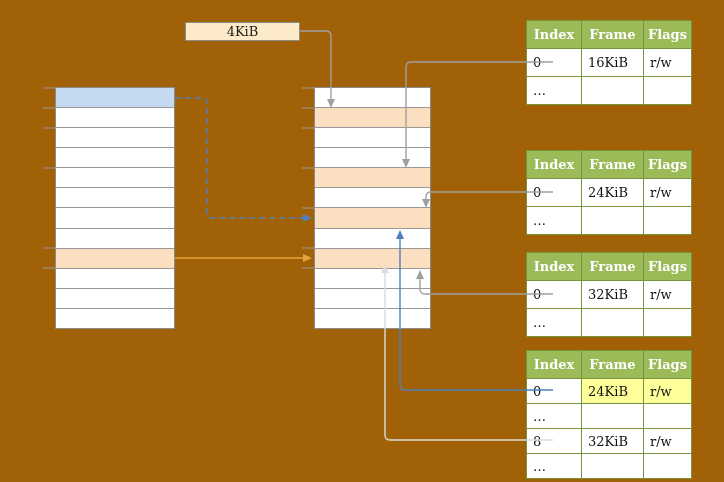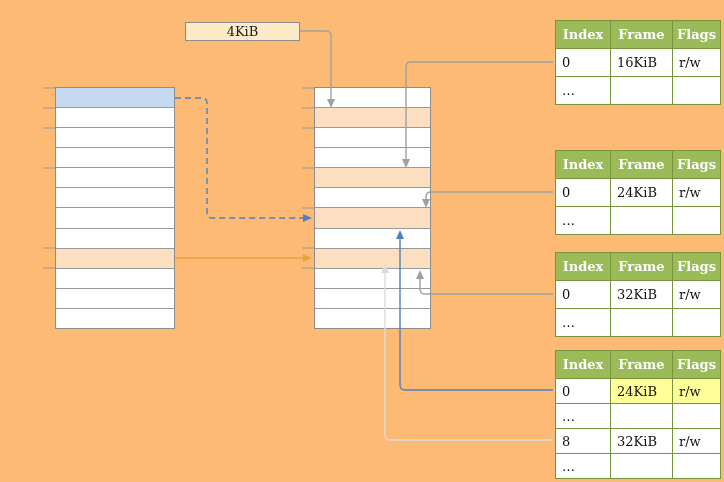--- a/index.html
+++ b/index.html
@@ -1,37 +1,37 @@
 <!DOCTYPE html>
 <html style="--table-header-bg: #9bbb59; --table-border: #77933c; --highlight-yellow: #ffff99; --page-blue: #c5d9f1; --page-peach: #fcdfc0; --box-peach: #fdeac9; --col-border: #8c8c8c; --row-border: #999999; --tick-gray: #9a9a9a; --arrow-gray: #a0a0a0; --arrow-blue: #4f81bd; --arrow-orange: #e8a33d; --arrow-light: #dcdcdc;"><head>
 <meta charset="utf-8">
 <style>
   * { margin:0; padding:0; box-sizing:border-box; }
   html, body { width:724px; height:482px; background:#000; }
   .stage {
-    position:relative; width:724px; height:482px; background:#fdba74;
+    position:relative; width:724px; height:482px; background:#a16207;
     font-family:"DejaVu Serif", serif; overflow:hidden;text-decoration:underline;
   }
   .cr3-box {
     position:absolute; left:185px; top:22px; width:115px; height:19px;
     background:var(--box-peach); border:1px solid var(--col-border);
     display:flex; align-items:center; justify-content:center;
     font-size:13px; color:#1a1a1a;
   }
   .mem-col {
     position:absolute; top:87px; height:242px; border:1px solid var(--col-border);
     background:#fff; display:flex; flex-direction:column;
   }
   .mrow { flex:1; border-bottom:1px solid var(--row-border); }
   .mrow:last-child { border-bottom:none; }
   .mrow.white { background:#ffffff; }
   .mrow.blue  { background:var(--page-blue); }
   .mrow.peach { background:var(--page-peach); }
   table.ptable {
-    position:absolute; left:555px; border-collapse:collapse; background:#fff;
+    position:absolute; left:526px; border-collapse:collapse; background:#fff;
     font-family:"DejaVu Serif", serif;
     padding-left:40px;
   }
   .ptable th {
     background:var(--table-header-bg); color:#fff; font-weight:bold;
     font-size:13px; height:28px; text-align:center;
     border:1px solid var(--table-border); padding:0 4px;
   }
   .ptable td {
     font-size:13px; height:28px; border:1px solid var(--table-border);

